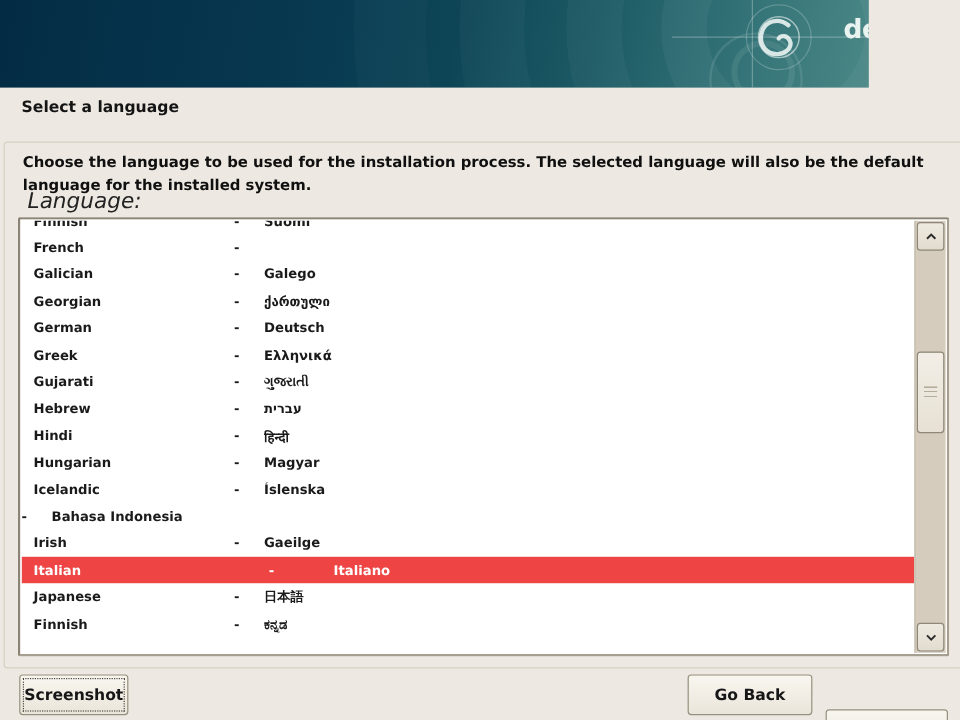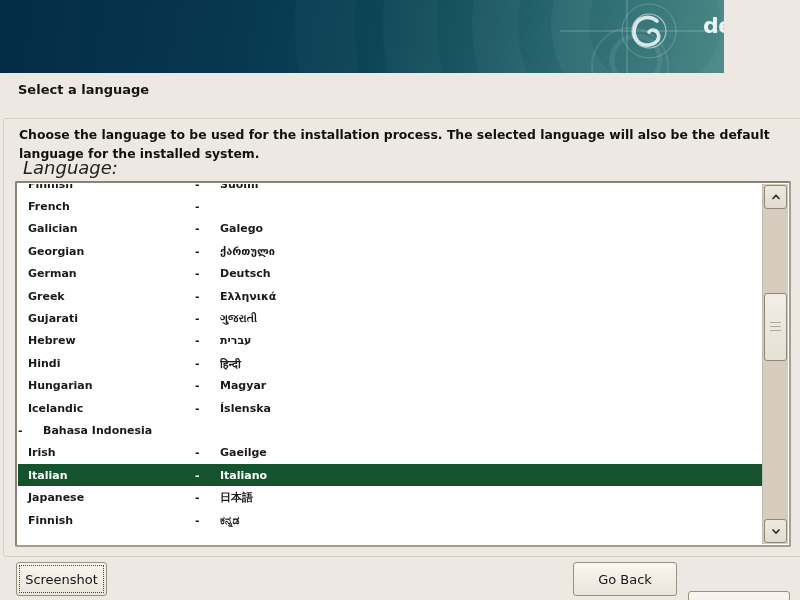--- a/index.html
+++ b/index.html
@@ -56,21 +56,21 @@
     position:absolute;left:1px;top:1px;right:27px;bottom:1px;overflow:hidden;
   }
   .rows{margin-top:-11px;}
   .row{
     height:22.4px;display:flex;align-items:center;
     font-size:11px;font-weight:bold;color:#1a1a1a;white-space:nowrap;
   }
   .row .col-en{width:167px;padding-left:10px;overflow:hidden;}
   .row .col-sep{width:25px;}
   .row .col-native{flex:1;overflow:hidden;}
-  .row.selected{background:#14532d;color:#ffffff;}
+  .row.selected{background:#ef4444;color:#ffffff;gap:29px;}
   
   .scrollbar{
     position:absolute;top:1px;right:1px;bottom:1px;width:25px;
     background:#d5ccbd;border-left:1px solid #c3bbab;
   }
   .sb-btn{
     position:absolute;left:1px;right:1px;height:22px;
     background:linear-gradient(#efeae0,#e2dccf);
     border:1px solid #8f887a;border-radius:3px;
     display:flex;align-items:center;justify-content:center;
@@ -85,21 +85,21 @@
   .sb-grip{
     position:absolute;left:5px;right:5px;top:28px;height:9px;
     background:repeating-linear-gradient(#b4ac9c 0 1px,transparent 1px 4px);
   }
   .chev{display:block;}
   
   .btn{
     position:absolute;height:25px;
     background:linear-gradient(#f9f6f0,#eae5da);
     border:1px solid #98917f;border-radius:3px;
-    font-family:inherit;font-size:13px;font-weight:normal;color:#161616;
+    font-family:inherit;font-size:13px;font-weight:bold;color:#161616;
     display:flex;align-items:center;justify-content:center;
     padding:16px;cursor:default;
   }
   .btn-screenshot{left:16px;top:562px;width:91px;outline:1px dotted #4a463d;outline-offset:-4px;}
   .btn-goback{left:573px;top:562px;width:104px;}
   .btn-continue{left:688px;top:562px;width:102px;margin-top:29px;}
 </style>
 </head>
 <body>
 

